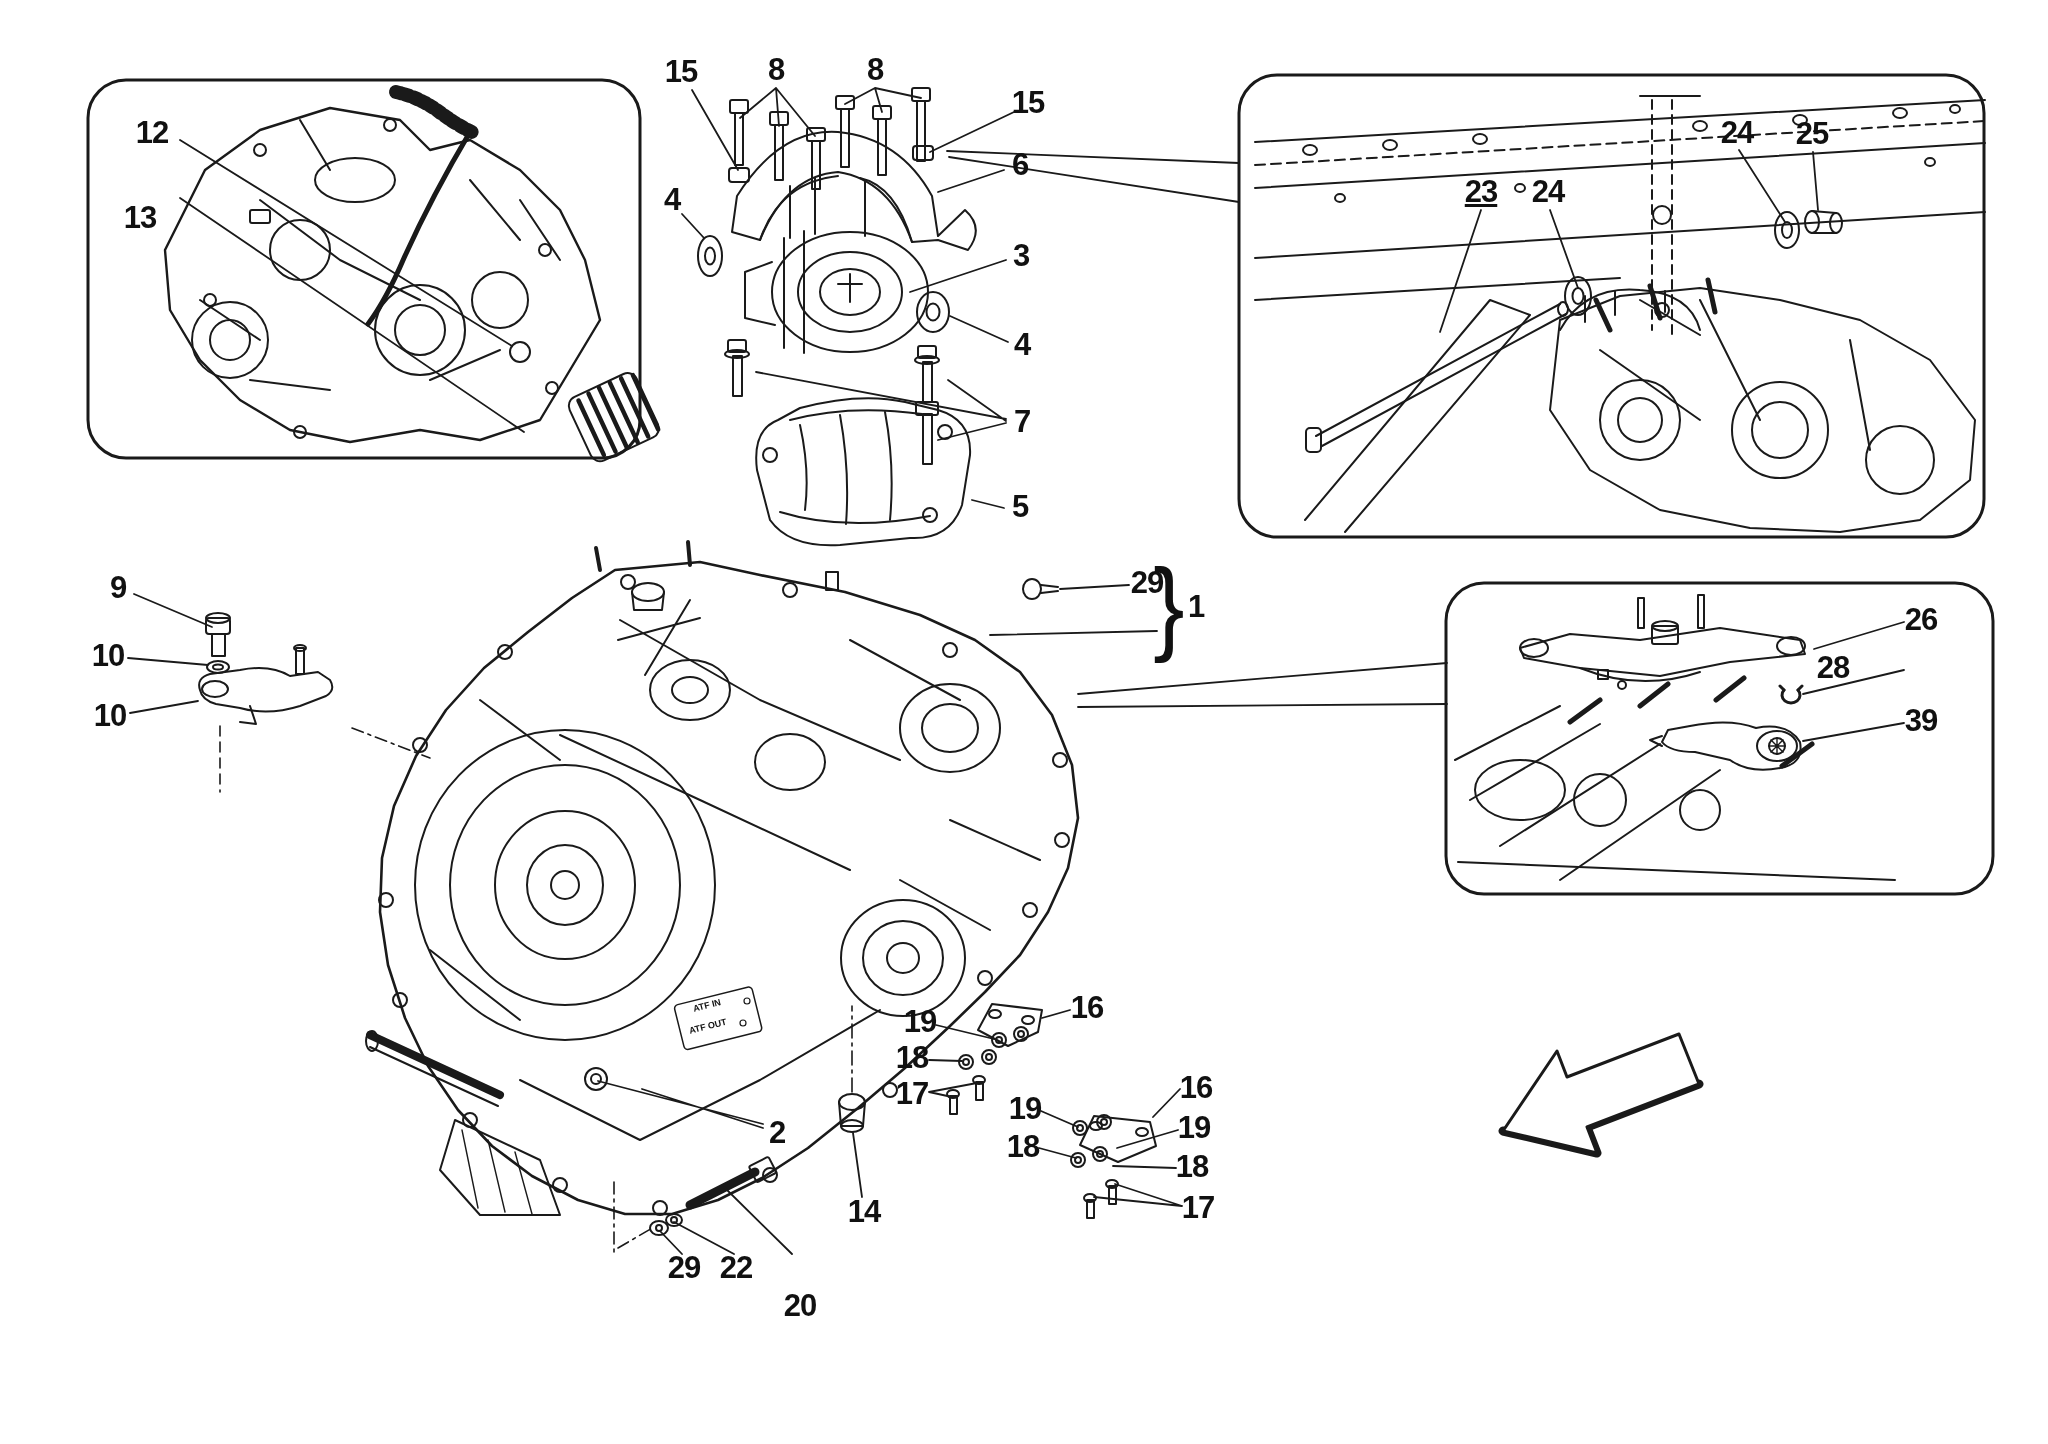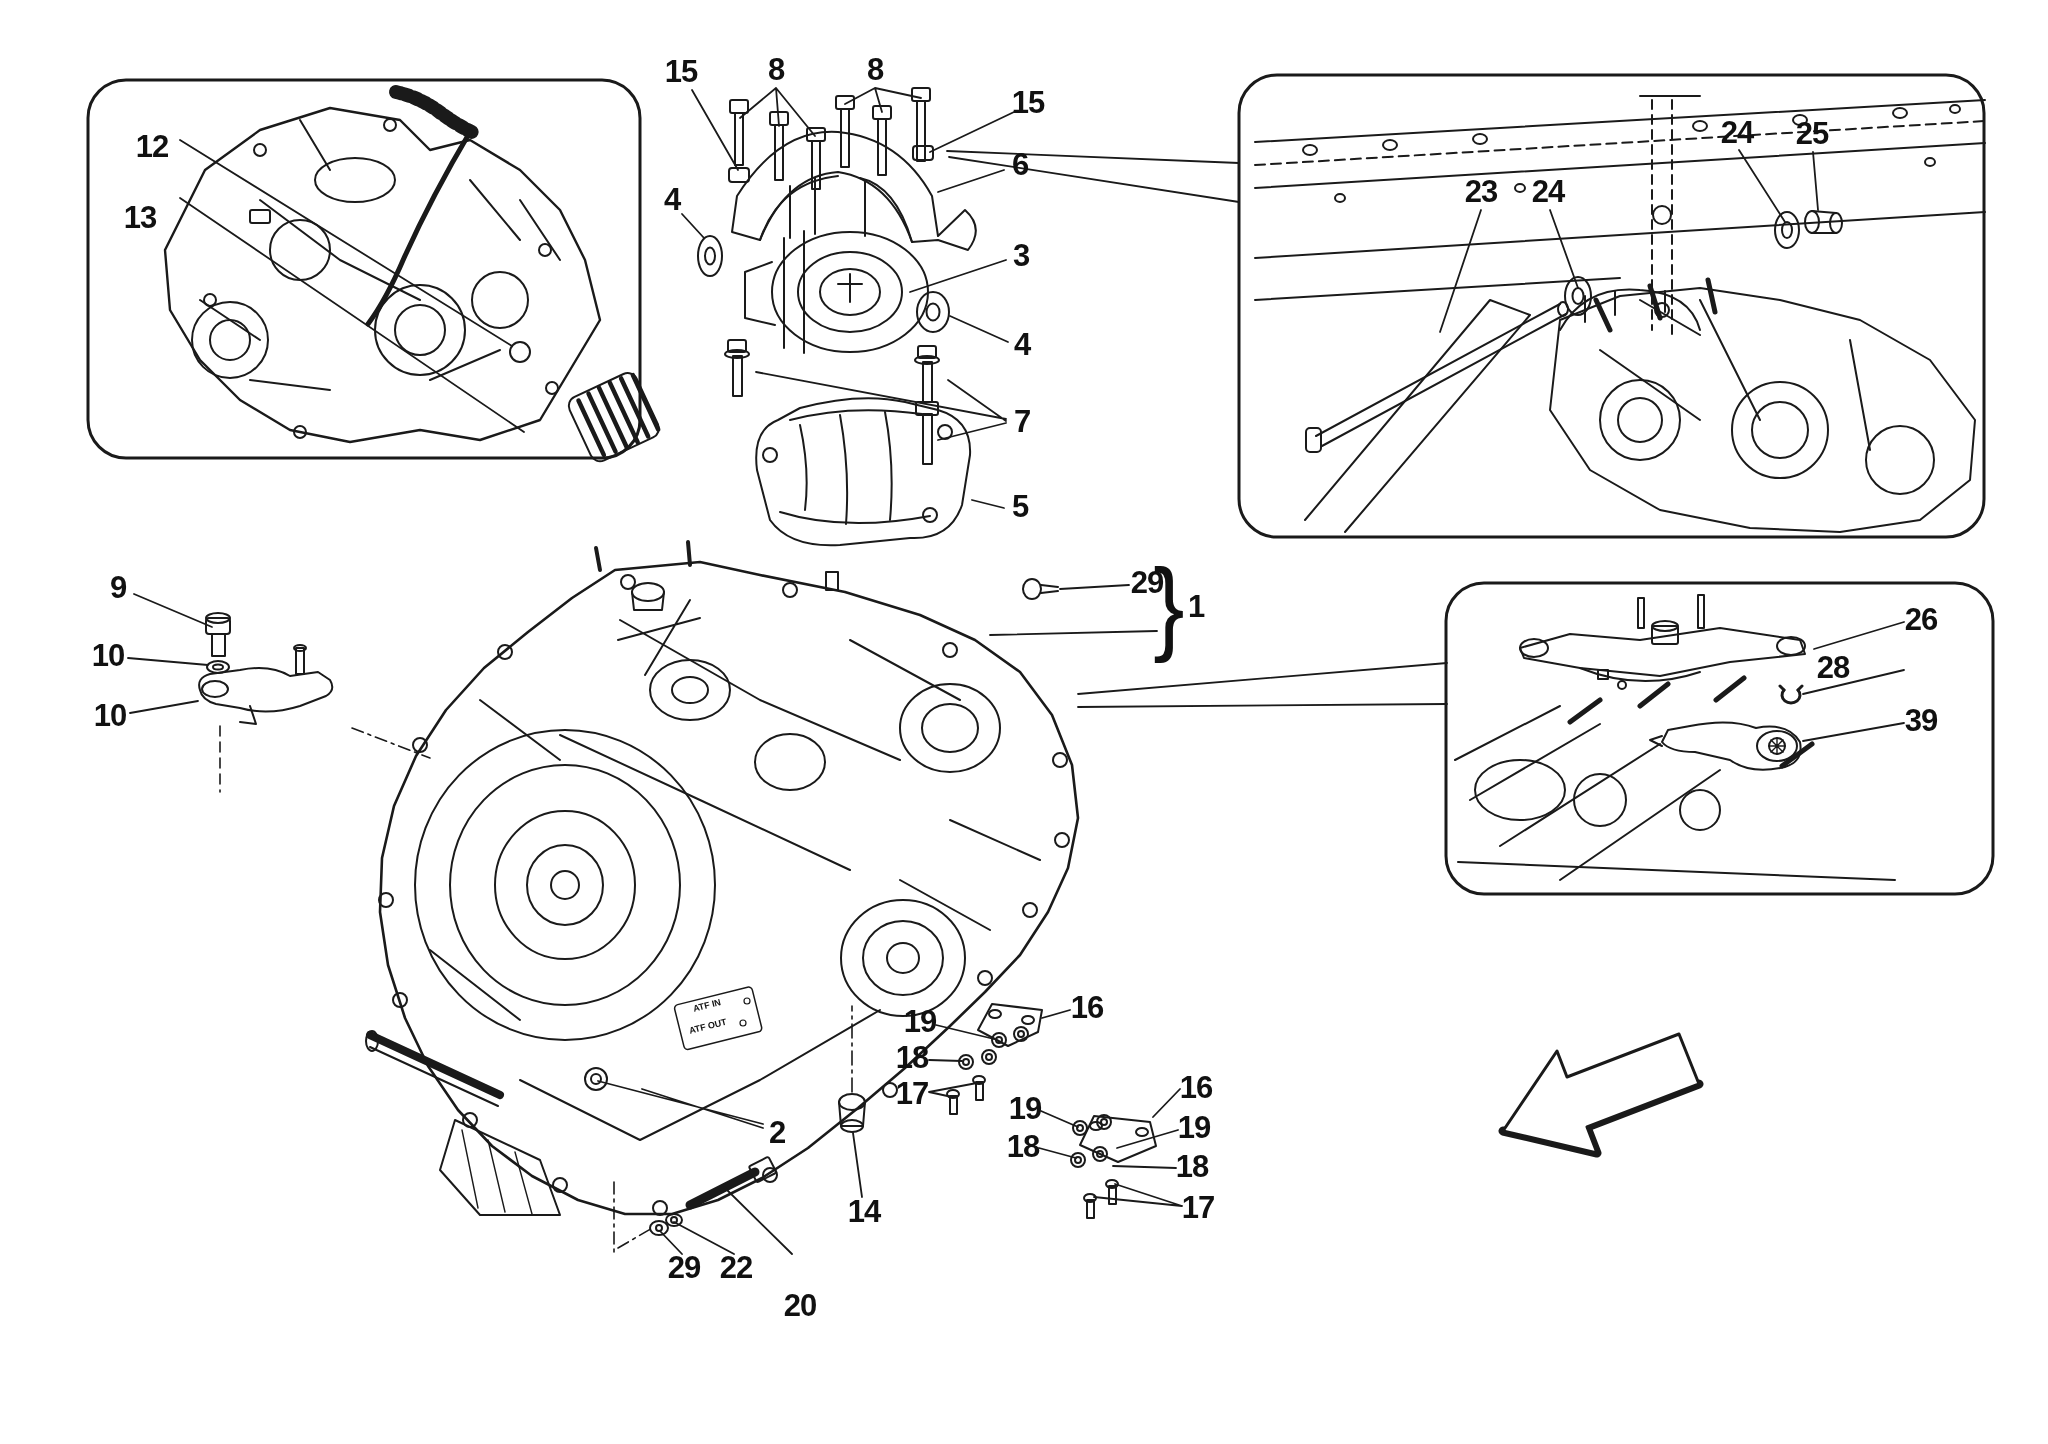--- a/index.html
+++ b/index.html
@@ -415,33 +415,33 @@
     <path d="M1182,1206 L1094,1197 M1182,1206 L1115,1184"></path>
   </g>
 
   <g>
     <path d="M1699,1084 L1587,1127 L1597,1153 L1503,1131" stroke-width="9"></path>
     <polygon points="1503,1131 1557,1051 1567,1077 1679,1034 1699,1084 1587,1127 1597,1153" fill="#ffffff" stroke-width="3"></polygon>
   </g>
 </svg>
 
 <div id="callout-layer">
-      <div class="callout" style="left: 152px; top: 147px;">12</div>
+      <div class="callout" style="left: 152px; top: 133px;">12</div>
       <div class="callout" style="left: 140px; top: 190px; margin-top: 28px;">13</div>
       <div class="callout" style="left: 681px; top: 72px;">15</div>
       <div class="callout" style="left: 776px; top: 70px;">8</div>
       <div class="callout" style="left: 875px; top: 70px;">8</div>
       <div class="callout" style="left: 1028px; top: 103px;">15</div>
       <div class="callout" style="left: 1020px; top: 165px;">6</div>
       <div class="callout" style="left: 672px; top: 200px;">4</div>
       <div class="callout" style="left: 1021px; top: 256px;">3</div>
       <div class="callout" style="left: 1022px; top: 345px;">4</div>
       <div class="callout" style="left: 1022px; top: 422px;">7</div>
       <div class="callout" style="left: 1020px; top: 507px;">5</div>
-      <div class="callout" style="left: 1481px; top: 192px;">23</div>
+      <div class="callout" style="left: 1481px; top: 192px; text-decoration: underline;">23</div>
       <div class="callout" style="left: 1548px; top: 192px;">24</div>
       <div class="callout" style="left: 1737px; top: 133px;">24</div>
       <div class="callout" style="left: 1812px; top: 134px;">25</div>
       <div class="callout" style="left: 1921px; top: 620px;">26</div>
       <div class="callout" style="left: 1833px; top: 668px;">28</div>
       <div class="callout" style="left: 1921px; top: 721px;">39</div>
       <div class="callout" style="left: 1147px; top: 583px;">29</div>
       <div class="callout brace" style="left: 1169px; top: 608px;">}</div>
       <div class="callout" style="left: 1196px; top: 607px;">1</div>
       <div class="callout" style="left: 118px; top: 588px;">9</div>

